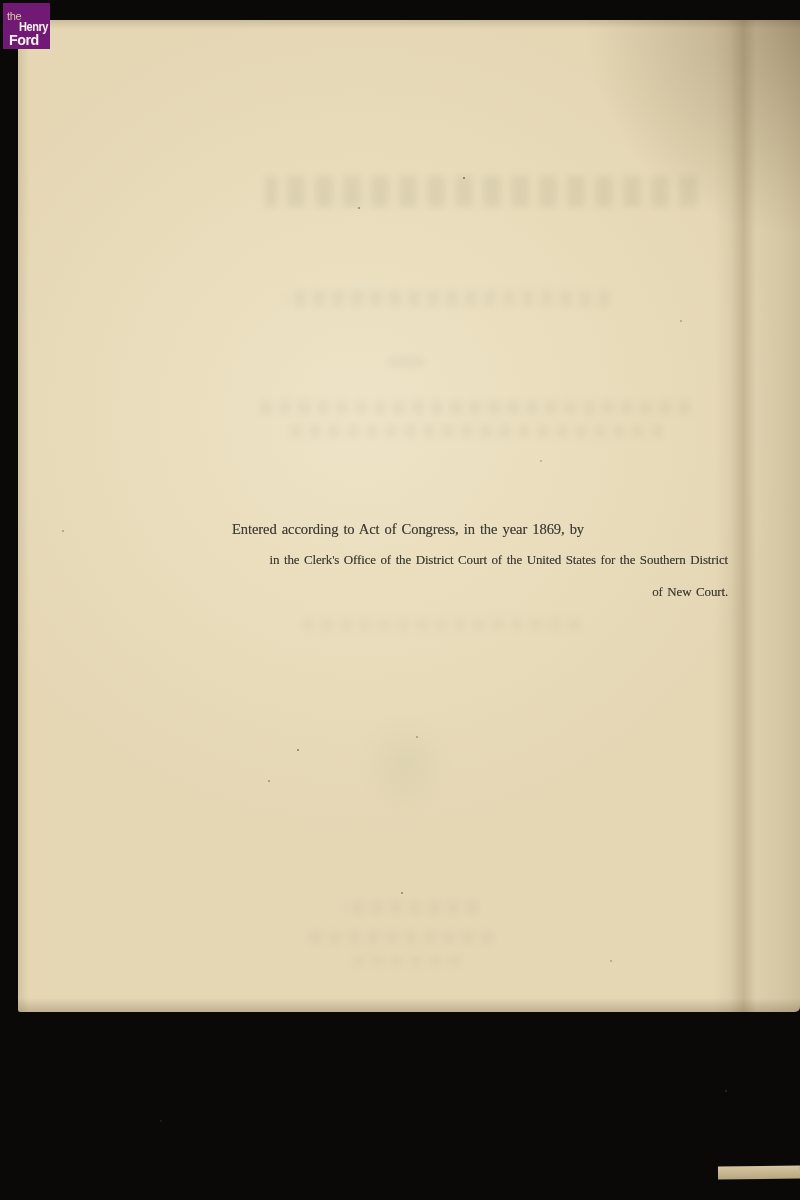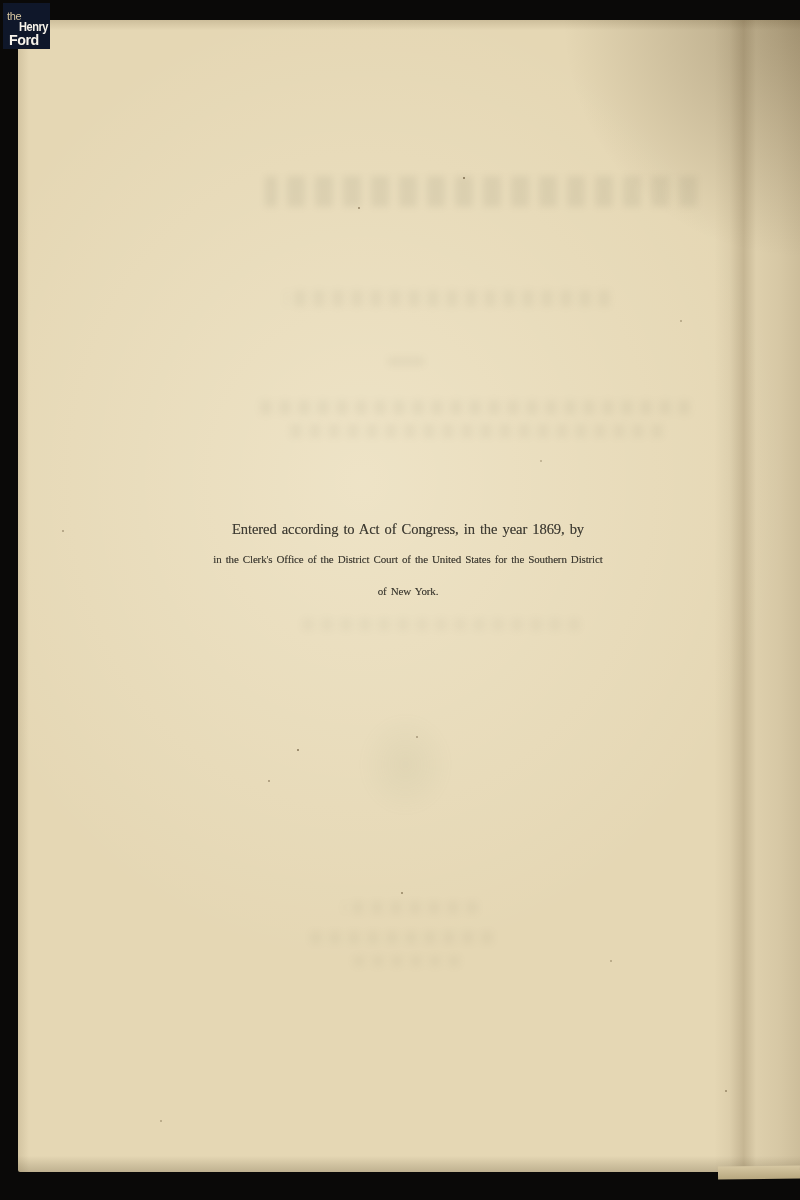--- a/index.html
+++ b/index.html
@@ -1,54 +1,54 @@
 <!DOCTYPE html>
 <html><head>
 <meta charset="utf-8">
 <style>
   html,body{margin:0;padding:0;background:#0a0908;}
   .stage{position:relative;width:800px;height:1200px;background:#0a0908;overflow:hidden;
          font-family:"Liberation Serif","DejaVu Serif",serif;}
 
   
   .paper{
-    position:absolute;left:18px;top:20px;width:782px;height:1152px;
+    position:absolute;left:18px;top:20px;width:782px;height:992px;
     background-color:#e5d7b4;
     background-image:
       radial-gradient(circle at 100% 0%, rgba(70,52,24,0.32), rgba(70,52,24,0) 17%),
       linear-gradient(to right, rgba(80,60,25,0.12), rgba(80,60,25,0) 1.4%),
       linear-gradient(to bottom, rgba(80,60,25,0.16), rgba(80,60,25,0) 0.9%),
       linear-gradient(to top, rgba(55,42,16,0.22), rgba(55,42,16,0) 1.4%),
       linear-gradient(to right, rgba(86,64,30,0) 0%, rgba(86,64,30,0) 89%,
                       rgba(86,64,30,0.06) 91%, rgba(86,64,30,0.22) 92.8%,
                       rgba(86,64,30,0.05) 94.4%, rgba(86,64,30,0.10) 97.5%,
                       rgba(86,64,30,0.17) 100%),
       radial-gradient(ellipse 55% 42% at 44% 40%, rgba(255,250,233,0.35), rgba(255,250,233,0) 100%);
     border-radius:0 0 5px 2px;
   }
   .under-page{position:absolute;left:718px;top:1166px;width:82px;height:13px;
     background:linear-gradient(to bottom,#d6c7a2,#b7a77f);transform:rotate(-0.6deg);}
 
   
-  .logo{position:absolute;left:3px;top:3px;width:47px;height:46px;background:#0f172a;
+  .logo{position:absolute;left:3px;top:3px;width:47px;height:46px;background:#701a75;
         font-family:"Liberation Sans","DejaVu Sans",sans-serif;}
   .logo .w-the{position:absolute;left:4px;top:7px;font-size:11px;color:#d9c7a0;
         letter-spacing:-0.3px;}
   .logo .w-henry{position:absolute;left:16px;top:17px;font-size:12px;font-weight:bold;
         color:#f7f3ea;letter-spacing:-0.5px;transform:scaleX(0.92);transform-origin:left;}
   .logo .w-ford{position:absolute;left:6px;top:28px;font-size:15px;font-weight:bold;
         color:#f7f3ea;letter-spacing:-0.5px;transform:scaleX(0.95);transform-origin:left;}
 
   
   .textblock{position:absolute;left:70px;width:640px;text-align:center;color:#3f3c33;
     text-shadow:0 0 0.5px rgba(63,60,51,0.55);}
   .copyright{top:501px;}
   .copyright .l1{font-size:14.6px;letter-spacing:-0.1px;word-spacing:1.5px;margin:0;}
   .copyright .l2{font-size:13px;letter-spacing:3.6px;word-spacing:3px;margin:9px 0 0 0;}
-  .copyright .l3{font-size:11px;letter-spacing:-0.15px;word-spacing:1.5px;margin:11px 0 0 0;line-height:21px;}
+  .copyright .l3{font-size:13px;letter-spacing:-0.15px;word-spacing:1.5px;margin:11px 0 0 0;line-height:21px;text-align:right;}
   .imprint{top:971px;}
   .imprint p{margin:0;font-size:13.6px;font-variant:small-caps;letter-spacing:0.5px;line-height:19.5px;}
 
   
   .ghost{position:absolute;opacity:0.13;filter:blur(3.5px);transform:scaleX(-1);
     background:repeating-linear-gradient(90deg, rgba(116,114,90,0.65) 0 12px, rgba(116,114,90,0) 12px 19px);}
   .g1{left:247px;top:156px;width:432px;height:31px;opacity:0.15;
       background:repeating-linear-gradient(90deg, rgba(110,108,84,0.7) 0 18px, rgba(110,108,84,0) 18px 28px);}
   .g2{left:267px;top:270px;width:325px;height:17px;opacity:0.11;}
   .g3{left:370px;top:337px;width:36px;height:9px;opacity:0.12;background:rgba(116,114,90,0.6);}
@@ -91,21 +91,21 @@
     <div class="ghost g5"></div>
     <div class="ghost g6"></div>
     <div class="ghost g7"></div>
     <div class="ghost g8"></div>
     <div class="ghost g9"></div>
     <div class="ghost g10"></div>
 
     <div class="textblock copyright">
       <p class="l1">Entered according to Act of Congress, in the year 1869, by</p>
       <p class="l3">in the Clerk's Office of the District Court of the United States for the Southern District</p>
-      <p class="l3">of New York.</p>
+      <p class="l3">of New Court.</p>
     </div>
 
 
     <div class="specks"></div>
   </div>
 
   <div class="under-page"></div>
 
   <div class="logo">
     <span class="w-the">the</span>

